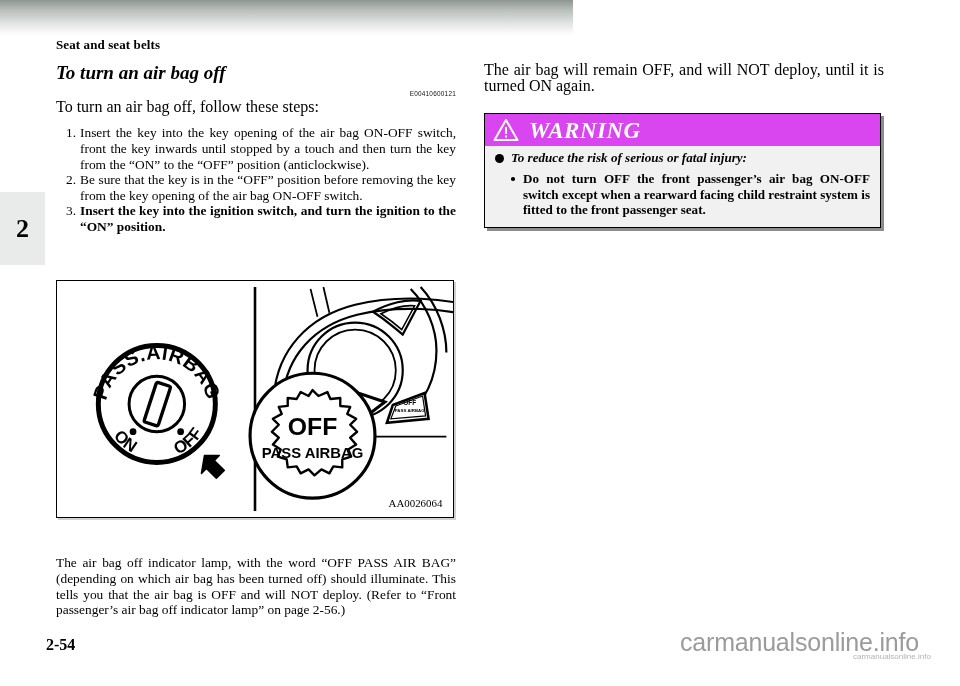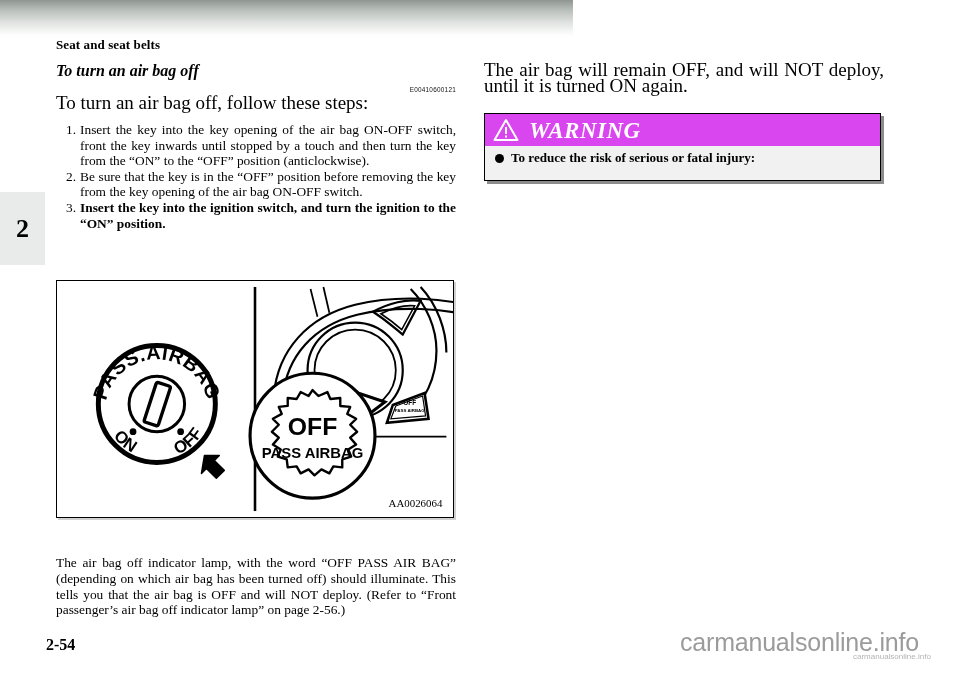--- a/index.html
+++ b/index.html
@@ -69,37 +69,37 @@
     left: 484px;
     top: 62px;
     width: 400px;
   }
 
   h2.section-title {
     margin: 0;
     font-family: "Liberation Serif", serif;
     font-style: italic;
     font-weight: bold;
-    font-size: 16px;
+    font-size: 19px;
     line-height: 1.15;
   }
 
   .ref-code {
     text-align: right;
     font-family: "Liberation Sans", sans-serif;
     font-size: 6.4px;
     letter-spacing: 0.25px;
     margin-top: 6px;
     margin-bottom: 2px;
     color: #111;
   }
 
   p.body {
     margin: 0;
-    font-size: 19px;
+    font-size: 16px;
     line-height: 15.6px;
     text-align: justify;
     text-justify: inter-word;
   }
   p.body.lead { margin-bottom: 11px; }
   p.body.unjust { text-align: left; }
 
   ol.steps {
     margin: 0;
     padding: 0;
@@ -179,20 +179,21 @@
   .warn-body {
     padding: 4px 10px 9px 8px;
     font-size: 13.1px;
     line-height: 15.4px;
     font-weight: bold;
   }
   .warn-lead {
     position: relative;
     padding-left: 18px;
     margin: 0 0 6px 0;
+    font-style: italic;
   }
   .warn-lead .dot {
     position: absolute;
     left: 2px;
     top: 4px;
     width: 9px;
     height: 9px;
     border-radius: 50%;
     background: #000;
   }
@@ -370,19 +371,23 @@
       <rect x="12" y="17.5" width="2" height="2" fill="#ffffff"></rect>
     </svg>
     <span class="word">WARNING</span>
   </div>
   <div class="warn-body">
     <div class="warn-lead">
       <span class="dot"></span>
       <span>To reduce the risk of serious or fatal injury:</span>
     </div>
     <ul class="warn-list">
+      <li>
+        <span class="sq"></span>
+        <span>Do not turn OFF the front passenger’s air bag ON-OFF switch except when a rearward facing child restraint system is fitted to the front passenger seat.</span>
+      </li>
     </ul>
   </div>
 </div>
 
 <div class="folio">2-54</div>
 <div class="watermark">carmanualsonline.info</div>
 <div class="watermark-small">carmanualsonline.info</div>
 
 </body></html>

